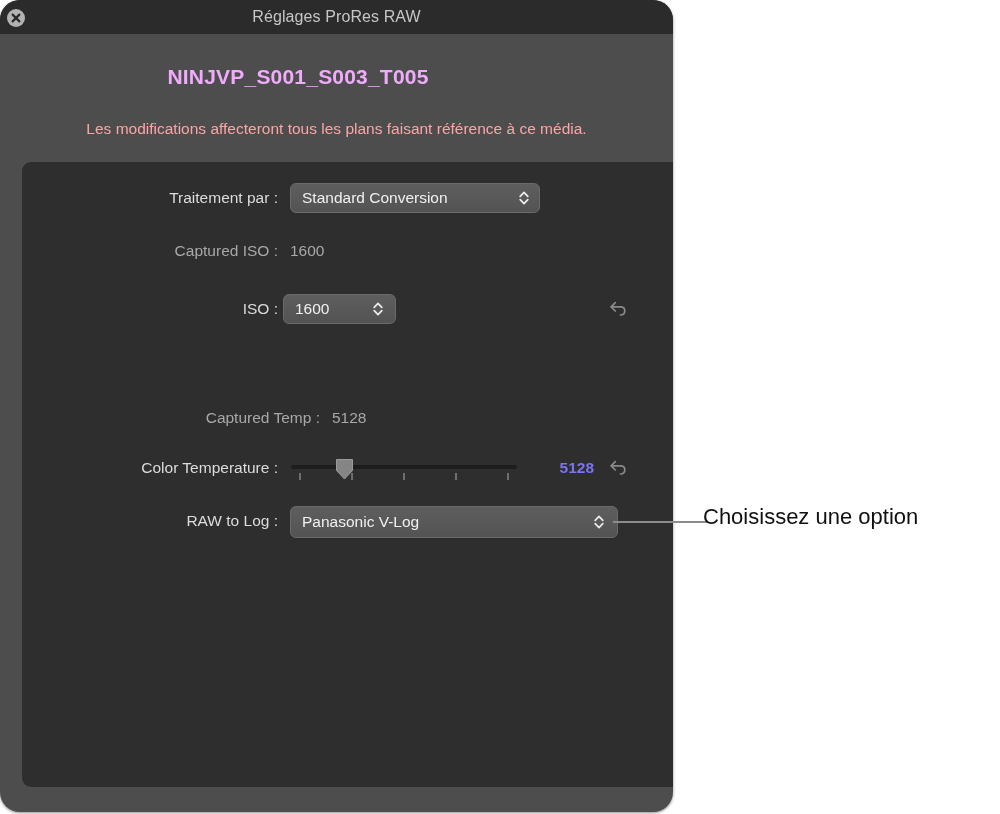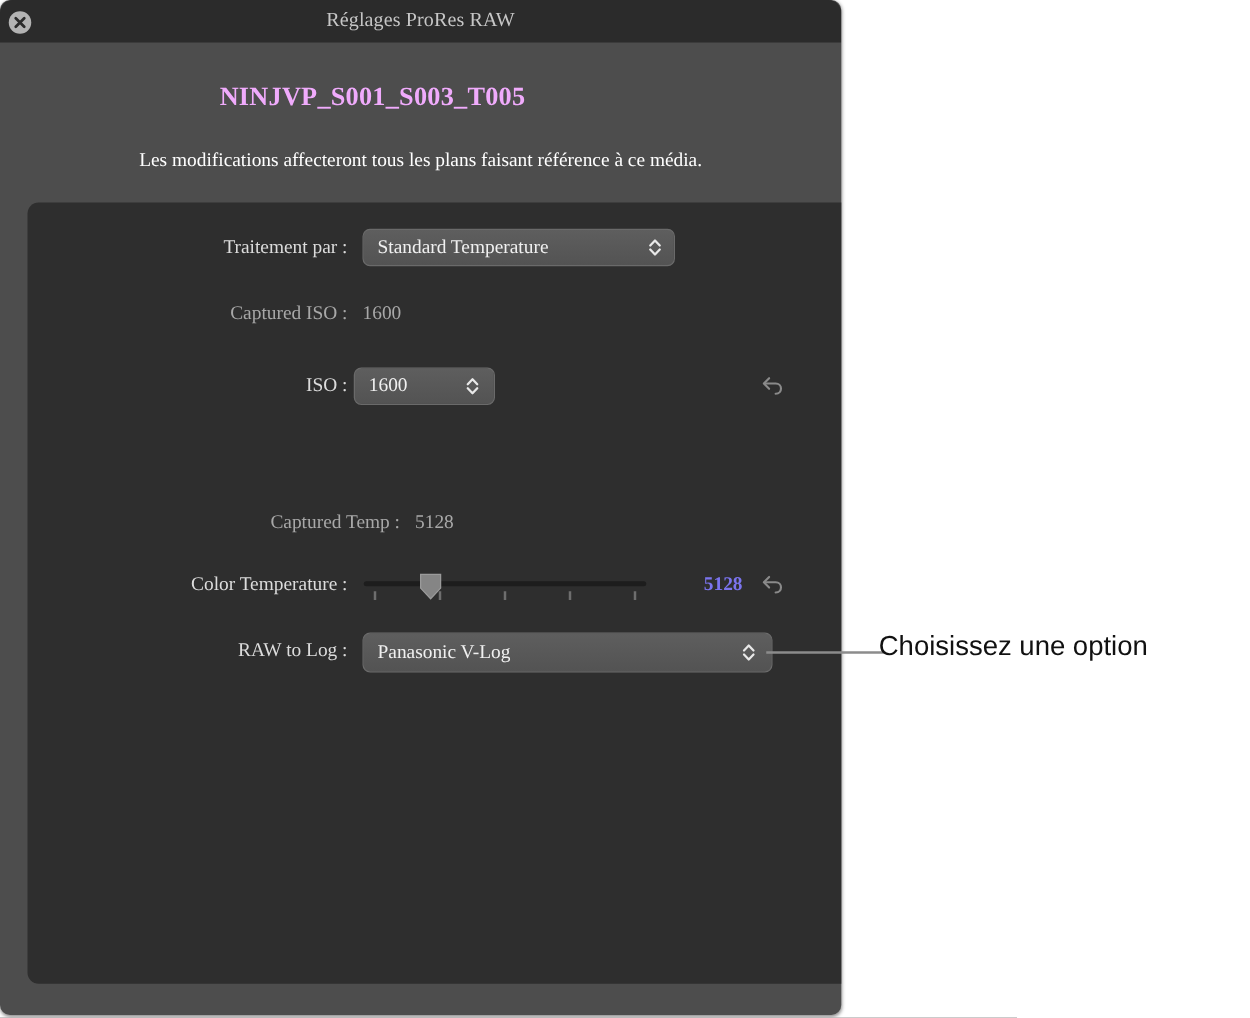--- a/index.html
+++ b/index.html
@@ -16,24 +16,23 @@
   }
 
   
   #window {
     position: absolute;
     left: 0;
     top: 0;
     width: 673px;
     height: 812px;
     background: #4d4d4d;
-    border-radius: 8px;
+    border-radius: 20px;
     box-shadow: 0 1px 3px rgba(0,0,0,0.45);
     overflow: hidden;
-    font-family: Liberation Serif, serif;
   }
 
   #titlebar {
     position: absolute;
     left: 0; top: 0;
     width: 673px;
     height: 34px;
     background: #2b2b2b;
     border-top-left-radius: 10px;
     border-top-right-radius: 10px;
@@ -72,21 +71,21 @@
     font-size: 21px;
     font-weight: bold;
     letter-spacing: 0.2px;
   }
   #subtitle {
     position: absolute;
     left: 0;
     top: 120px;
     width: 673px;
     text-align: center;
-    color: #ffffff;
+    color: #fca5a5;
     font-size: 15.5px;
   }
 
   
   #panel {
     position: absolute;
     left: 22px;
     top: 162px;
     width: 708px;
     height: 625px;
@@ -235,21 +234,21 @@
 
   <div id="clip-name">NINJVP_S001_S003_T005</div>
 
   <div id="subtitle">Les modifications affecteront tous les plans faisant référence à ce média.</div>
 
   <div id="panel">
 
     <div class="row" style="top:21px;">
       <div class="row-label">Traitement par :</div>
       <div class="popup" style="left:268px; width:250px;">
-        <div class="popup-label">Standard Temperature</div>
+        <div class="popup-label">Standard Conversion</div>
         <div class="popup-chev" style="right:9px;">
           <svg width="12" height="18" viewBox="0 0 12 18">
             <path d="M2.2 7.4 L6 3.4 L9.8 7.4" fill="none" stroke="#e8e8e8" stroke-width="1.8" stroke-linecap="round" stroke-linejoin="round"></path>
             <path d="M2.2 10.6 L6 14.6 L9.8 10.6" fill="none" stroke="#e8e8e8" stroke-width="1.8" stroke-linecap="round" stroke-linejoin="round"></path>
           </svg>
         </div>
       </div>
     </div>
 
     <div class="row" style="top:74px;">

